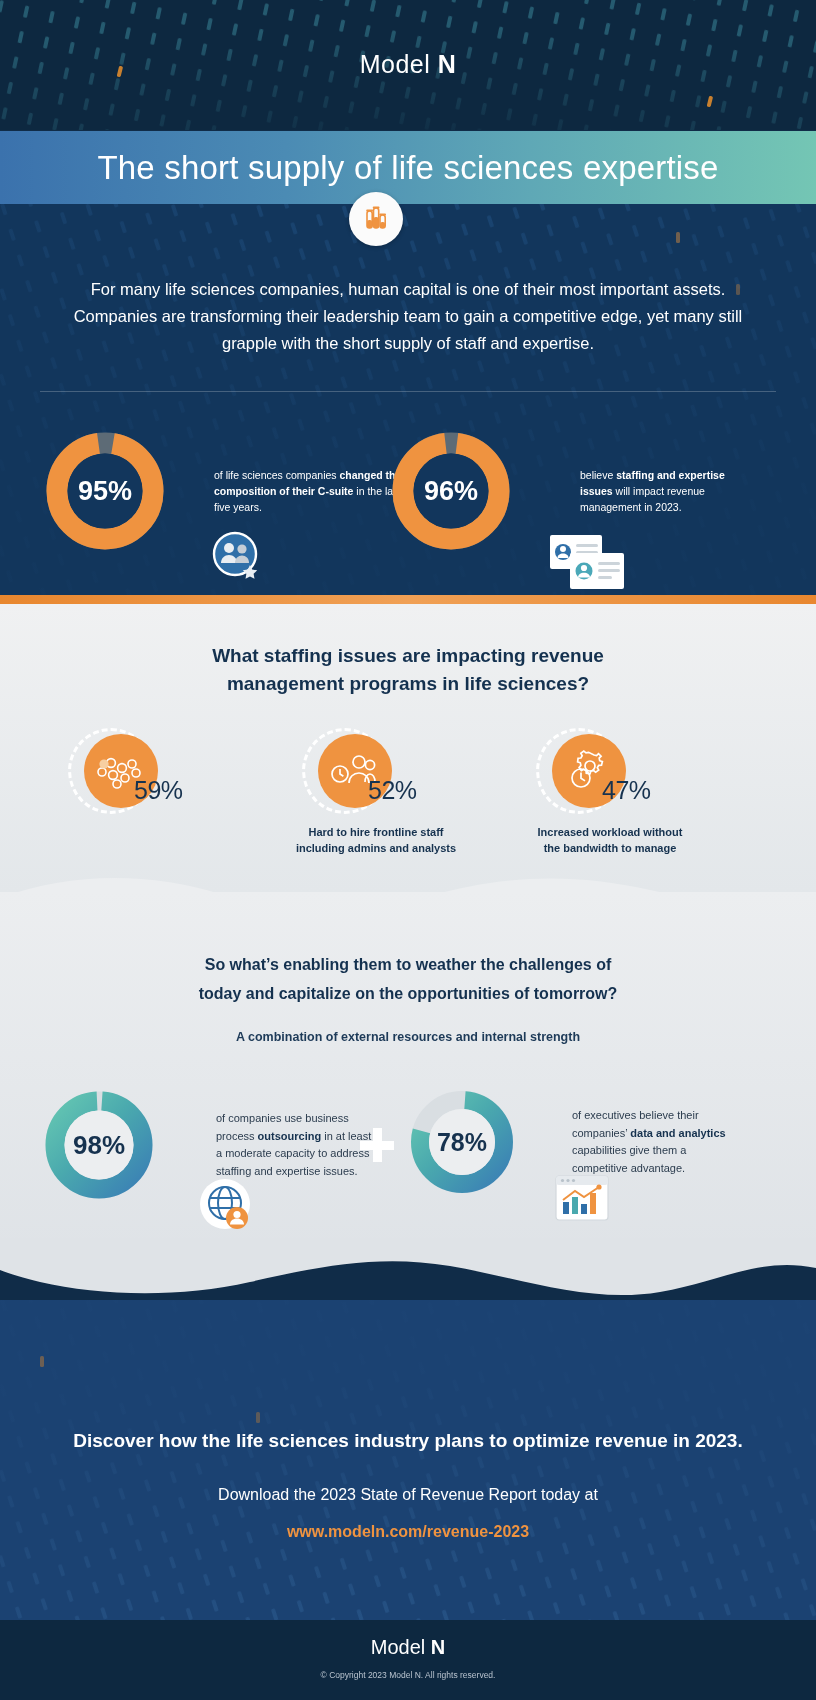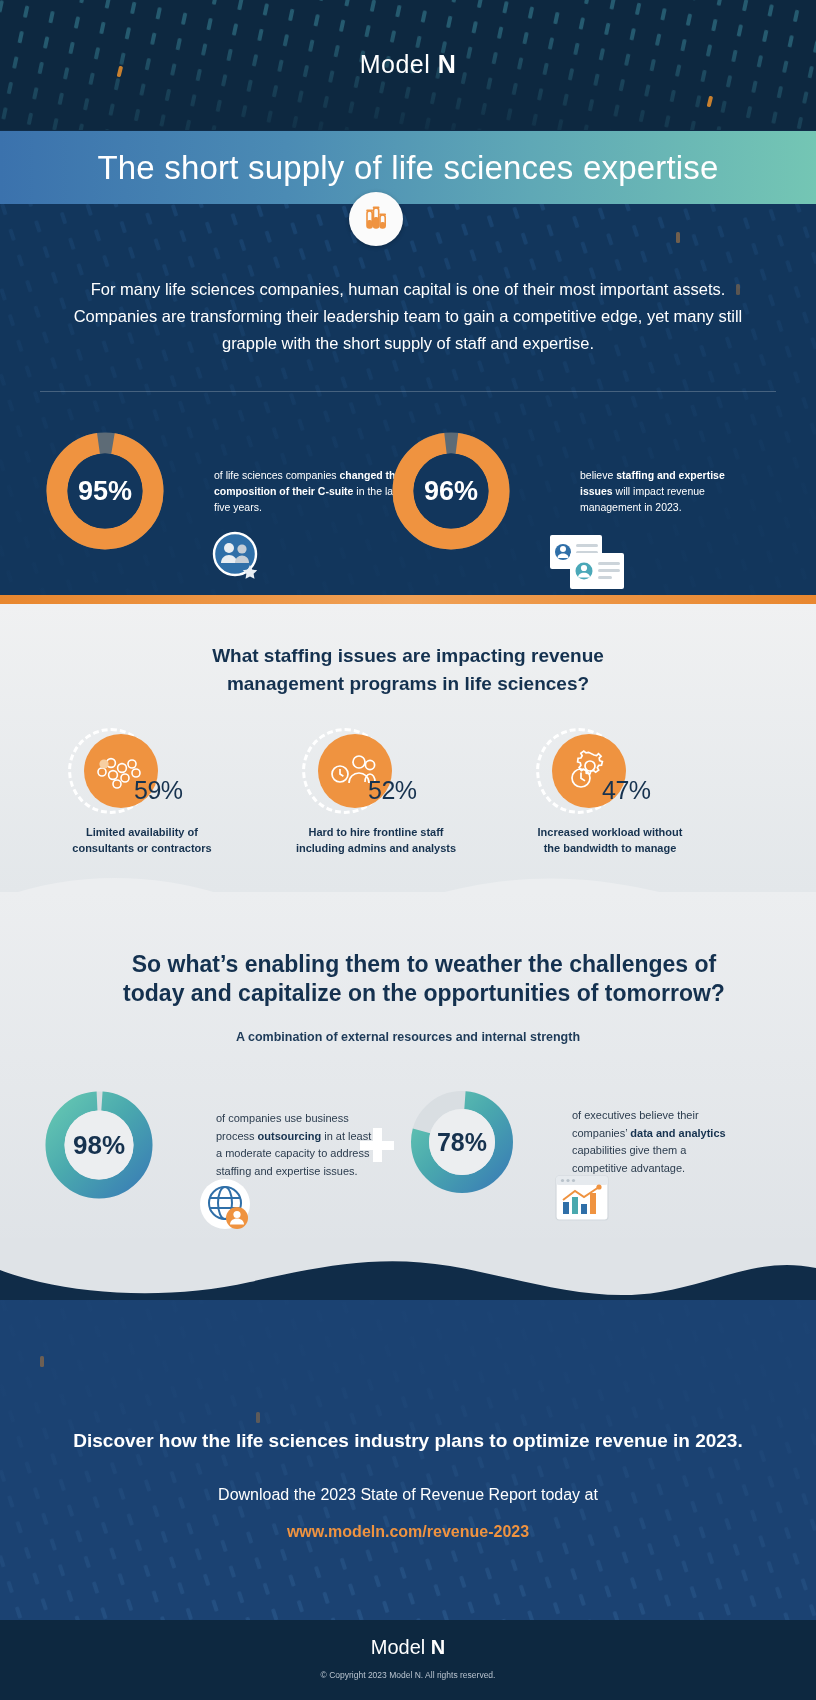--- a/index.html
+++ b/index.html
@@ -124,22 +124,22 @@
 
   
   .wave1 { position:absolute; left:0; top:868px; width:816px; height:48px; }
 
   
   .light2 {
     position:absolute; left:0; top:892px; width:816px; height:360px;
     background:linear-gradient(180deg,#eceef0 0%,#dfe3e7 100%);
   }
   .q-head2 {
-    position:absolute; left:114px; top:58px; width:620px; text-align:center;
-    color:#14314f; font-size:23px; font-weight:700; line-height:29px;
+    position:absolute; left:98px; top:58px; width:620px; text-align:center;
+    color:#14314f; font-size:16px; font-weight:700; line-height:29px;
   }
   .sub-head {
     position:absolute; left:98px; top:138px; width:620px; text-align:center;
     color:#1d3a58; font-size:12.5px; font-weight:700;
   }
   .plus-sign {
     position:absolute; left:360px; top:1128px; width:34px; height:34px;
     z-index:4;
   }
   .plus-sign:before, .plus-sign:after {
@@ -343,24 +343,20 @@
               <circle cx="20" cy="24" r="4.4"></circle>
               <circle cx="32" cy="27" r="4"></circle>
               <circle cx="43" cy="22" r="4"></circle>
               <circle cx="24" cy="33" r="4"></circle>
             </g>
             <circle cx="11" cy="13" r="4.6" fill="#f7cfa2"></circle>
           </svg>
         </div>
         <div class="circ-num">59%</div>
       </div>
-      <div class="circ-label">
-        <span>Limited availability of</span><br>
-        <span>consultants or contractors</span>
-      </div>
     </div>
 
     <div class="circle-stat" style="left:256px; top:108px;">
       <div class="circle-wrap">
         <div class="dash-ring"></div>
         <div class="circ">
           <svg width="52" height="42" viewBox="0 0 52 42">
             <g fill="none" stroke="#ffffff" stroke-width="1.7">
               <circle cx="30" cy="12" r="6"></circle>
               <path d="M20 33c0-6 4.6-10 10-10s10 4 10 10"></path>

